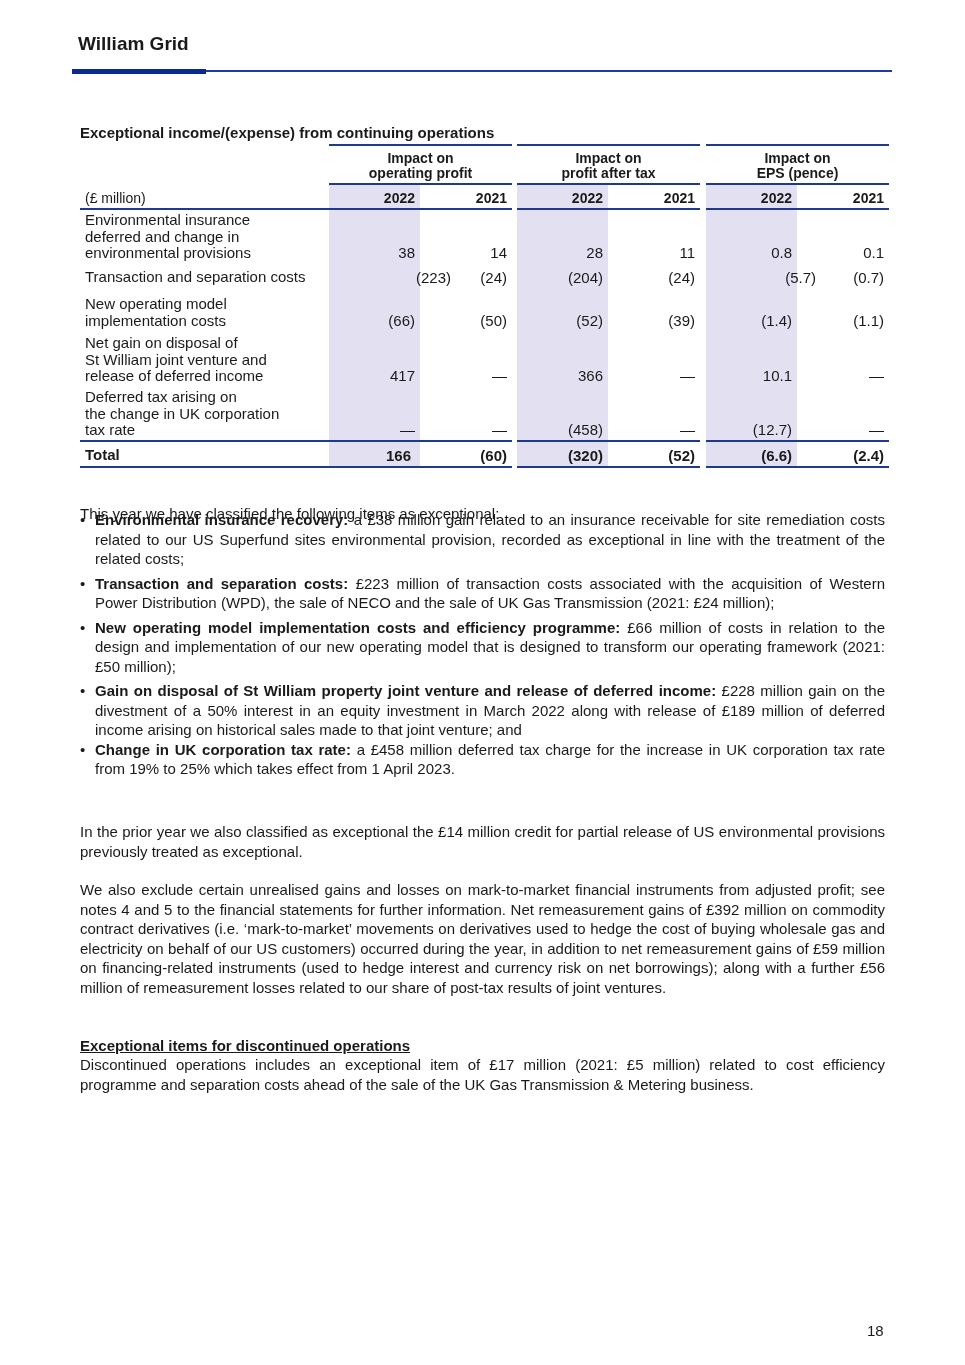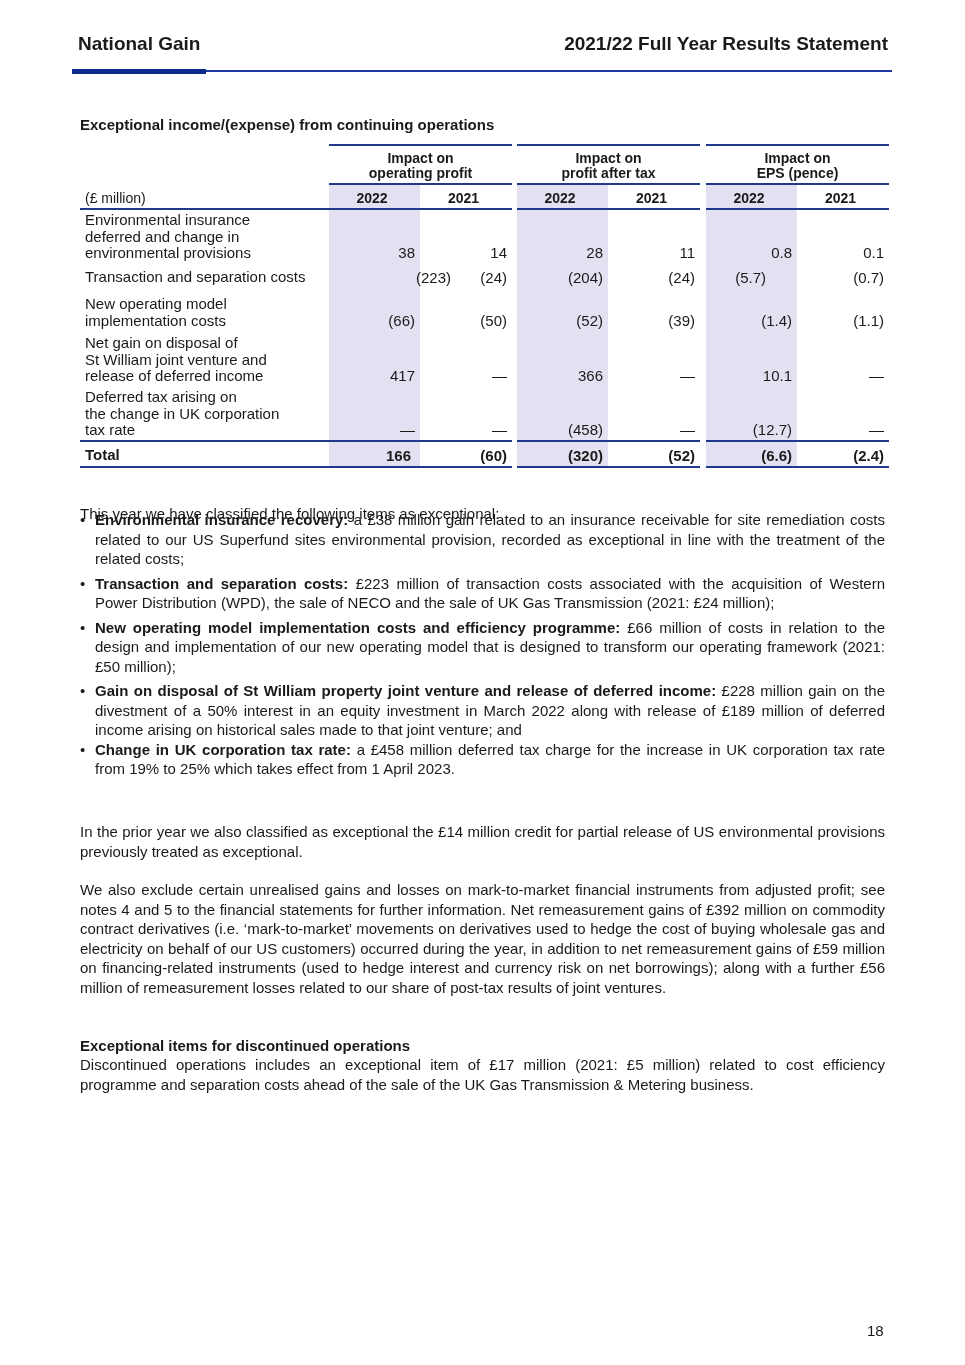--- a/index.html
+++ b/index.html
@@ -3,43 +3,42 @@
 <meta charset="utf-8">
 <style>
   html, body { margin: 0; padding: 0; background: #ffffff; }
   body { width: 965px; height: 1365px; position: relative; font-family: "Liberation Sans", sans-serif; color: #1a1a1a; overflow: hidden; }
   .header { position: absolute; left: 78px; top: 33px; width: 810px; height: 24px; }
   .header .left { position: absolute; left: 0; top: 0; font-weight: bold; font-size: 19px; }
   .header .right { position: absolute; right: 0; top: 0; font-weight: bold; font-size: 19px; }
   .rule-thin { position: absolute; left: 72px; top: 70px; width: 820px; height: 2px; background: #1f3aa6; }
   .rule-thick { position: absolute; left: 72px; top: 69px; width: 134px; height: 5px; background: #0a2a8c; }
 
-  .section-title { position: absolute; left: 80px; top: 116px; font-weight: bold; font-size: 15px; }
+  .section-title { position: absolute; left: 80px; top: 124px; font-weight: bold; font-size: 15px; }
 
   .table { position: absolute; left: 80px; top: 144px; width: 808px; font-size: 15px; }
   .shade { position: absolute; background: #e3e1f1; }
   .hline { position: absolute; height: 2px; background: #1f3a8c; }
   .grp { position: absolute; text-align: center; font-weight: bold; font-size: 14px; line-height: 15px; }
-  .yr { position: absolute; text-align: center; font-weight: bold; font-size: 14px; }
+  .yr { position: absolute; text-align: right; font-weight: bold; font-size: 14px; }
   .cell { position: absolute; text-align: right; font-size: 15px; }
   .lbl { position: absolute; left: 5px; font-size: 15px; line-height: 16.5px; }
   .bold { font-weight: bold; }
 
   .body-text { position: absolute; left: 80px; width: 805px; font-size: 15px; line-height: 19.5px; text-align: justify; }
   .bullets { position: absolute; left: 80px; width: 805px; font-size: 15px; line-height: 19.5px; margin: 0; padding: 0; list-style: none; }
   .bullets li { position: relative; padding-left: 15px; text-align: justify; margin-bottom: 5px; }
   .bullets li .dot { position: absolute; left: 0; top: 0; }
   .page-num { position: absolute; left: 867px; top: 1322px; font-size: 15px; }
 </style>
 </head>
 <body>
 
 <div class="header">
-  <span class="left">National Gain</span>
-  <span class="right">2021/22 Full Year Results Statement</span>
+  <span class="left">William Grid</span>
 </div>
 <div class="rule-thin"></div>
 <div class="rule-thick"></div>
 
 <div class="section-title">Exceptional income/(expense) from continuing operations</div>
 
 <div class="table">
 
   <div class="shade" style="left:249px; top:40px; width:91px; height:284px;"></div>
   <div class="shade" style="left:437px; top:40px; width:91px; height:284px;"></div>
@@ -90,21 +89,21 @@
   <div class="cell" style="left:626px; top:100px; width:86px;">0.8</div>
   <div class="cell" style="left:717px; top:100px; width:87px;">0.1</div>
 
   <div class="lbl" style="top:125px;">
     <div>Transaction and separation costs</div>
   </div>
   <div class="cell" style="left:249px; top:125px; width:86px;margin-left:36px;">(223)</div>
   <div class="cell" style="left:340px; top:125px; width:87px;">(24)</div>
   <div class="cell" style="left:437px; top:125px; width:86px;">(204)</div>
   <div class="cell" style="left:528px; top:125px; width:87px;">(24)</div>
-  <div class="cell" style="left:600px; top:125px; width:86px;">(5.7)</div>
+  <div class="cell" style="left:650px; top:125px; width:86px;">(5.7)</div>
   <div class="cell" style="left:717px; top:125px; width:87px;">(0.7)</div>
 
   <div class="lbl" style="top:152px;">
     <div>New operating model</div>
     <div>implementation costs</div>
   </div>
   <div class="cell" style="left:249px; top:168px; width:86px;">(66)</div>
   <div class="cell" style="left:340px; top:168px; width:87px;">(50)</div>
   <div class="cell" style="left:437px; top:168px; width:86px;">(52)</div>
   <div class="cell" style="left:528px; top:168px; width:87px;">(39)</div>
@@ -159,16 +158,16 @@
   <li><span class="dot">•</span><b>Transaction and separation costs:</b><span> £223 million of transaction costs associated with the acquisition of Western Power Distribution (WPD), the sale of NECO and the sale of UK Gas Transmission (2021: £24 million);</span></li>
   <li><span class="dot">•</span><b>New operating model implementation costs and efficiency programme:</b><span> £66 million of costs in relation to the design and implementation of our new operating model that is designed to transform our operating framework (2021: £50 million);</span></li>
   <li style="margin-bottom:0;"><span class="dot">•</span><b>Gain on disposal of St William property joint venture and release of deferred income:</b><span> £228 million gain on the divestment of a 50% interest in an equity investment in March 2022 along with release of £189 million of deferred income arising on historical sales made to that joint venture; and</span></li>
   <li><span class="dot">•</span><b>Change in UK corporation tax rate:</b><span> a £458 million deferred tax charge for the increase in UK corporation tax rate from 19% to 25% which takes effect from 1 April 2023.</span></li>
 </ul>
 
 <div class="body-text" style="top:822px;">In the prior year we also classified as exceptional the £14 million credit for partial release of US environmental provisions previously treated as exceptional.</div>
 
 <div class="body-text" style="top:880px;">We also exclude certain unrealised gains and losses on mark-to-market financial instruments from adjusted profit; see notes 4 and 5 to the financial statements for further information. Net remeasurement gains of £392 million on commodity contract derivatives (i.e. ‘mark-to-market’ movements on derivatives used to hedge the cost of buying wholesale gas and electricity on behalf of our US customers) occurred during the year, in addition to net remeasurement gains of £59 million on financing-related instruments (used to hedge interest and currency risk on net borrowings); along with a further £56 million of remeasurement losses related to our share of post-tax results of joint ventures.</div>
 
-<div class="body-text" style="top:1036px; font-weight:bold;">Exceptional items for discontinued operations</div>
+<div class="body-text" style="top:1036px; font-weight:bold;text-decoration:underline;">Exceptional items for discontinued operations</div>
 <div class="body-text" style="top:1055px;">Discontinued operations includes an exceptional item of £17 million (2021: £5 million) related to cost efficiency programme and separation costs ahead of the sale of the UK Gas Transmission &amp; Metering business.</div>
 
 <div class="page-num">18</div>
 
 </body></html>

